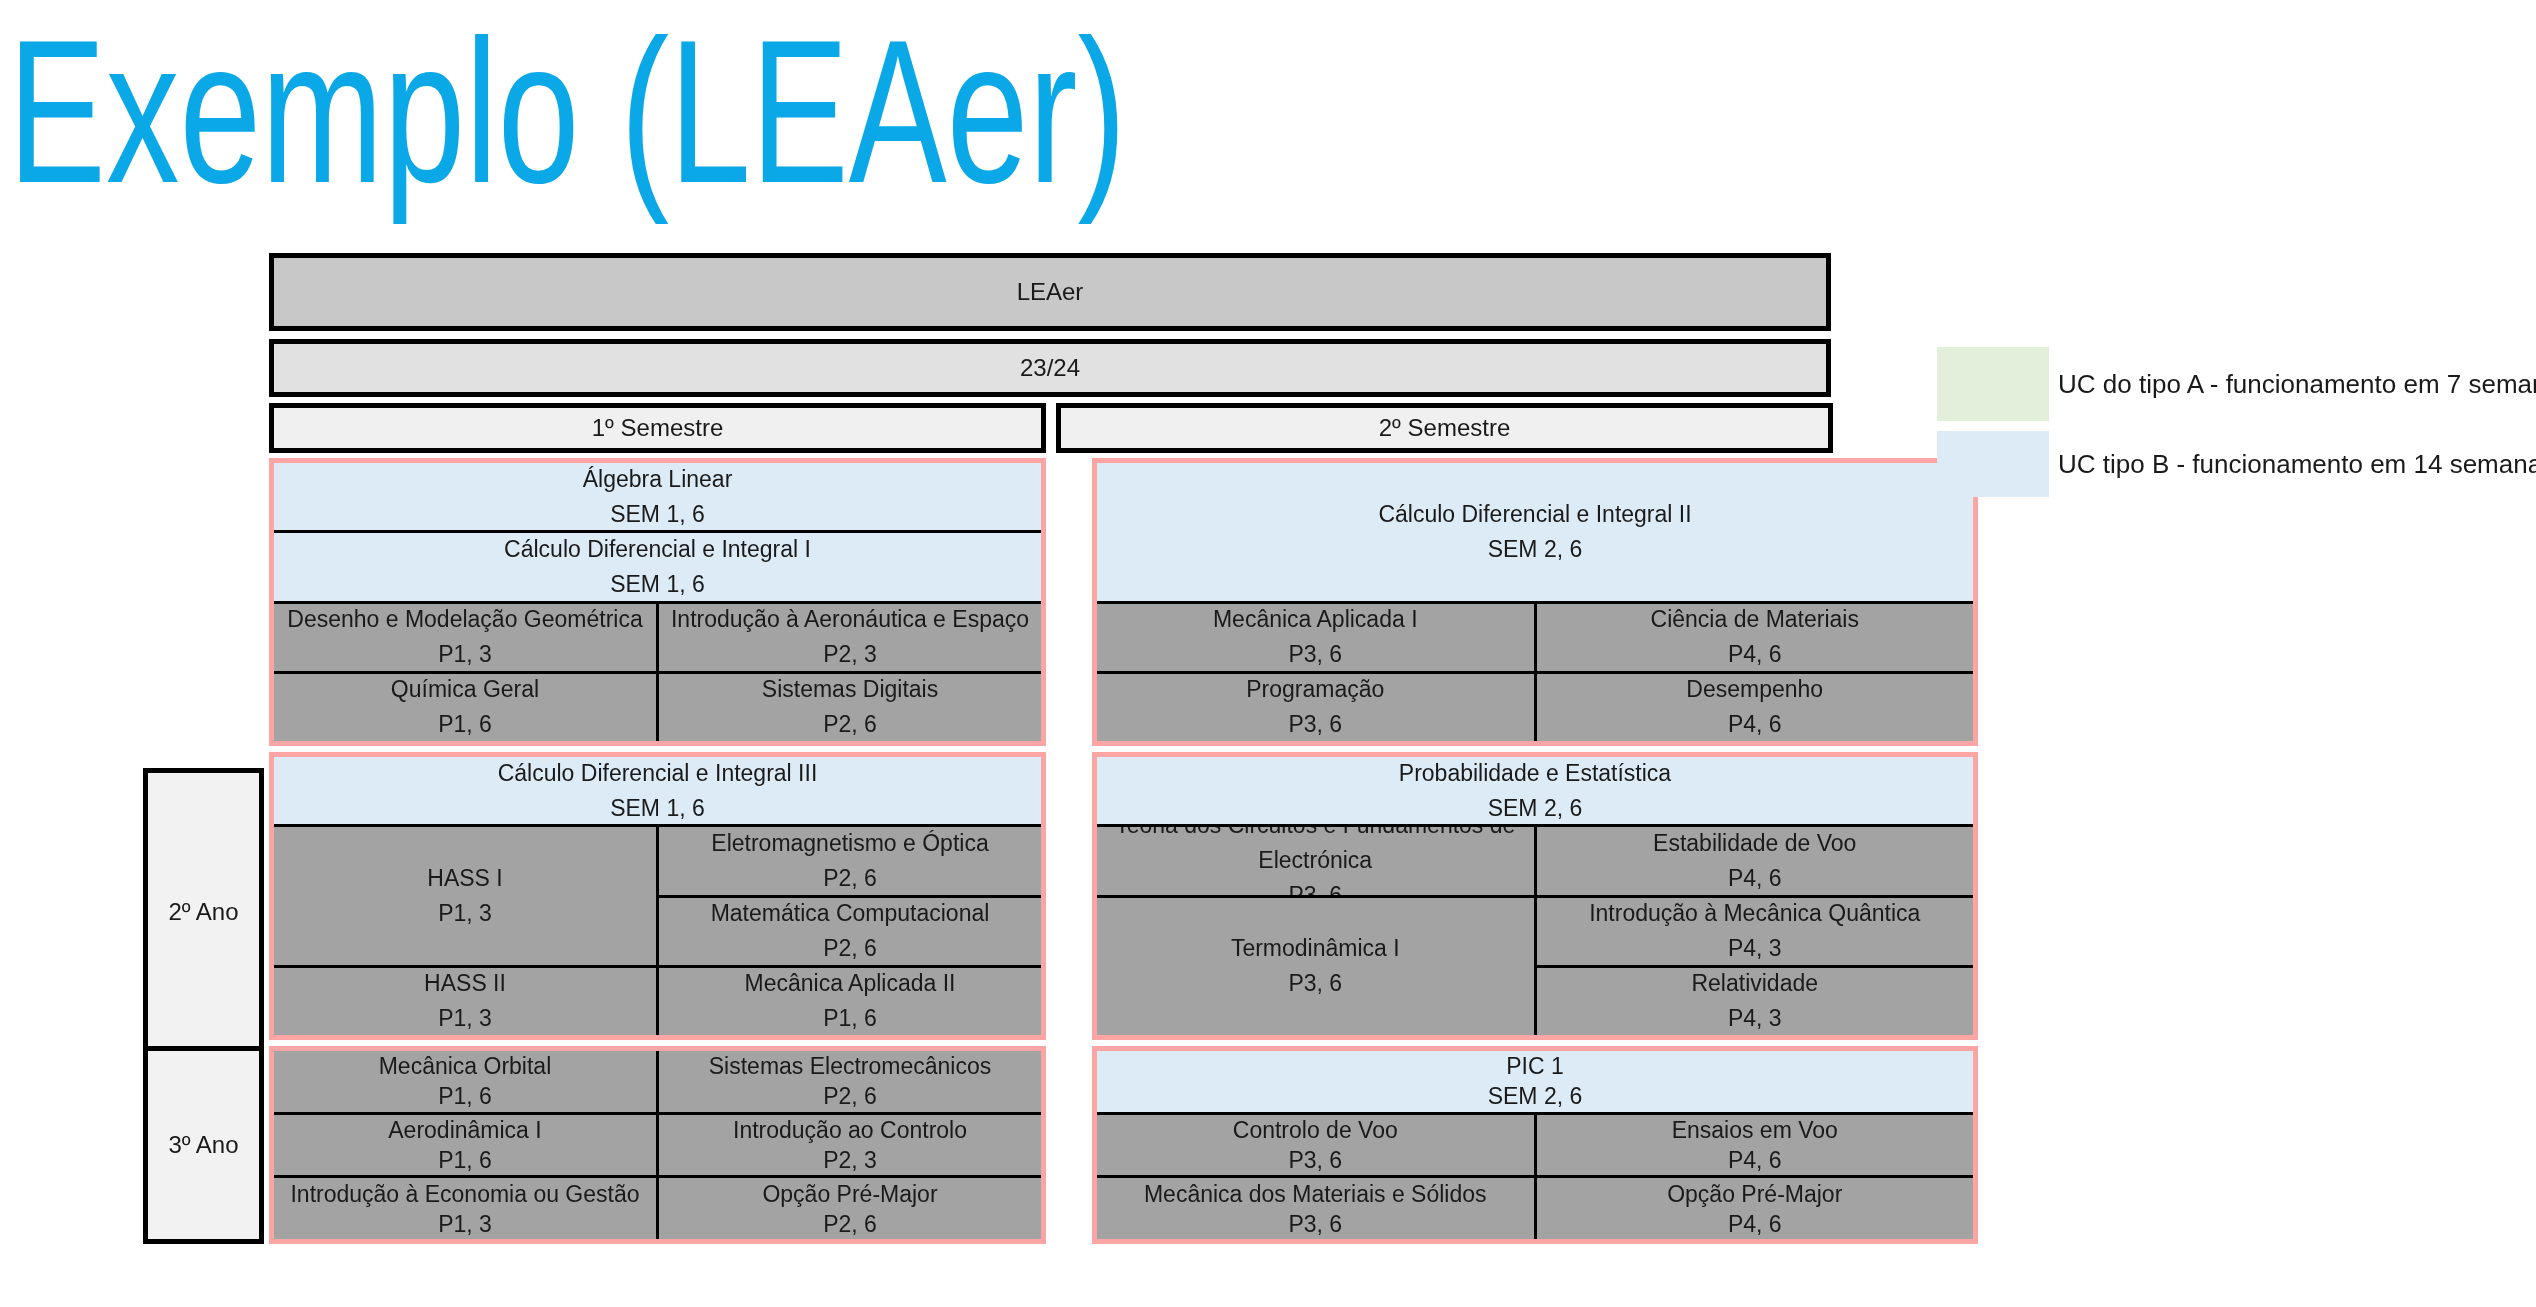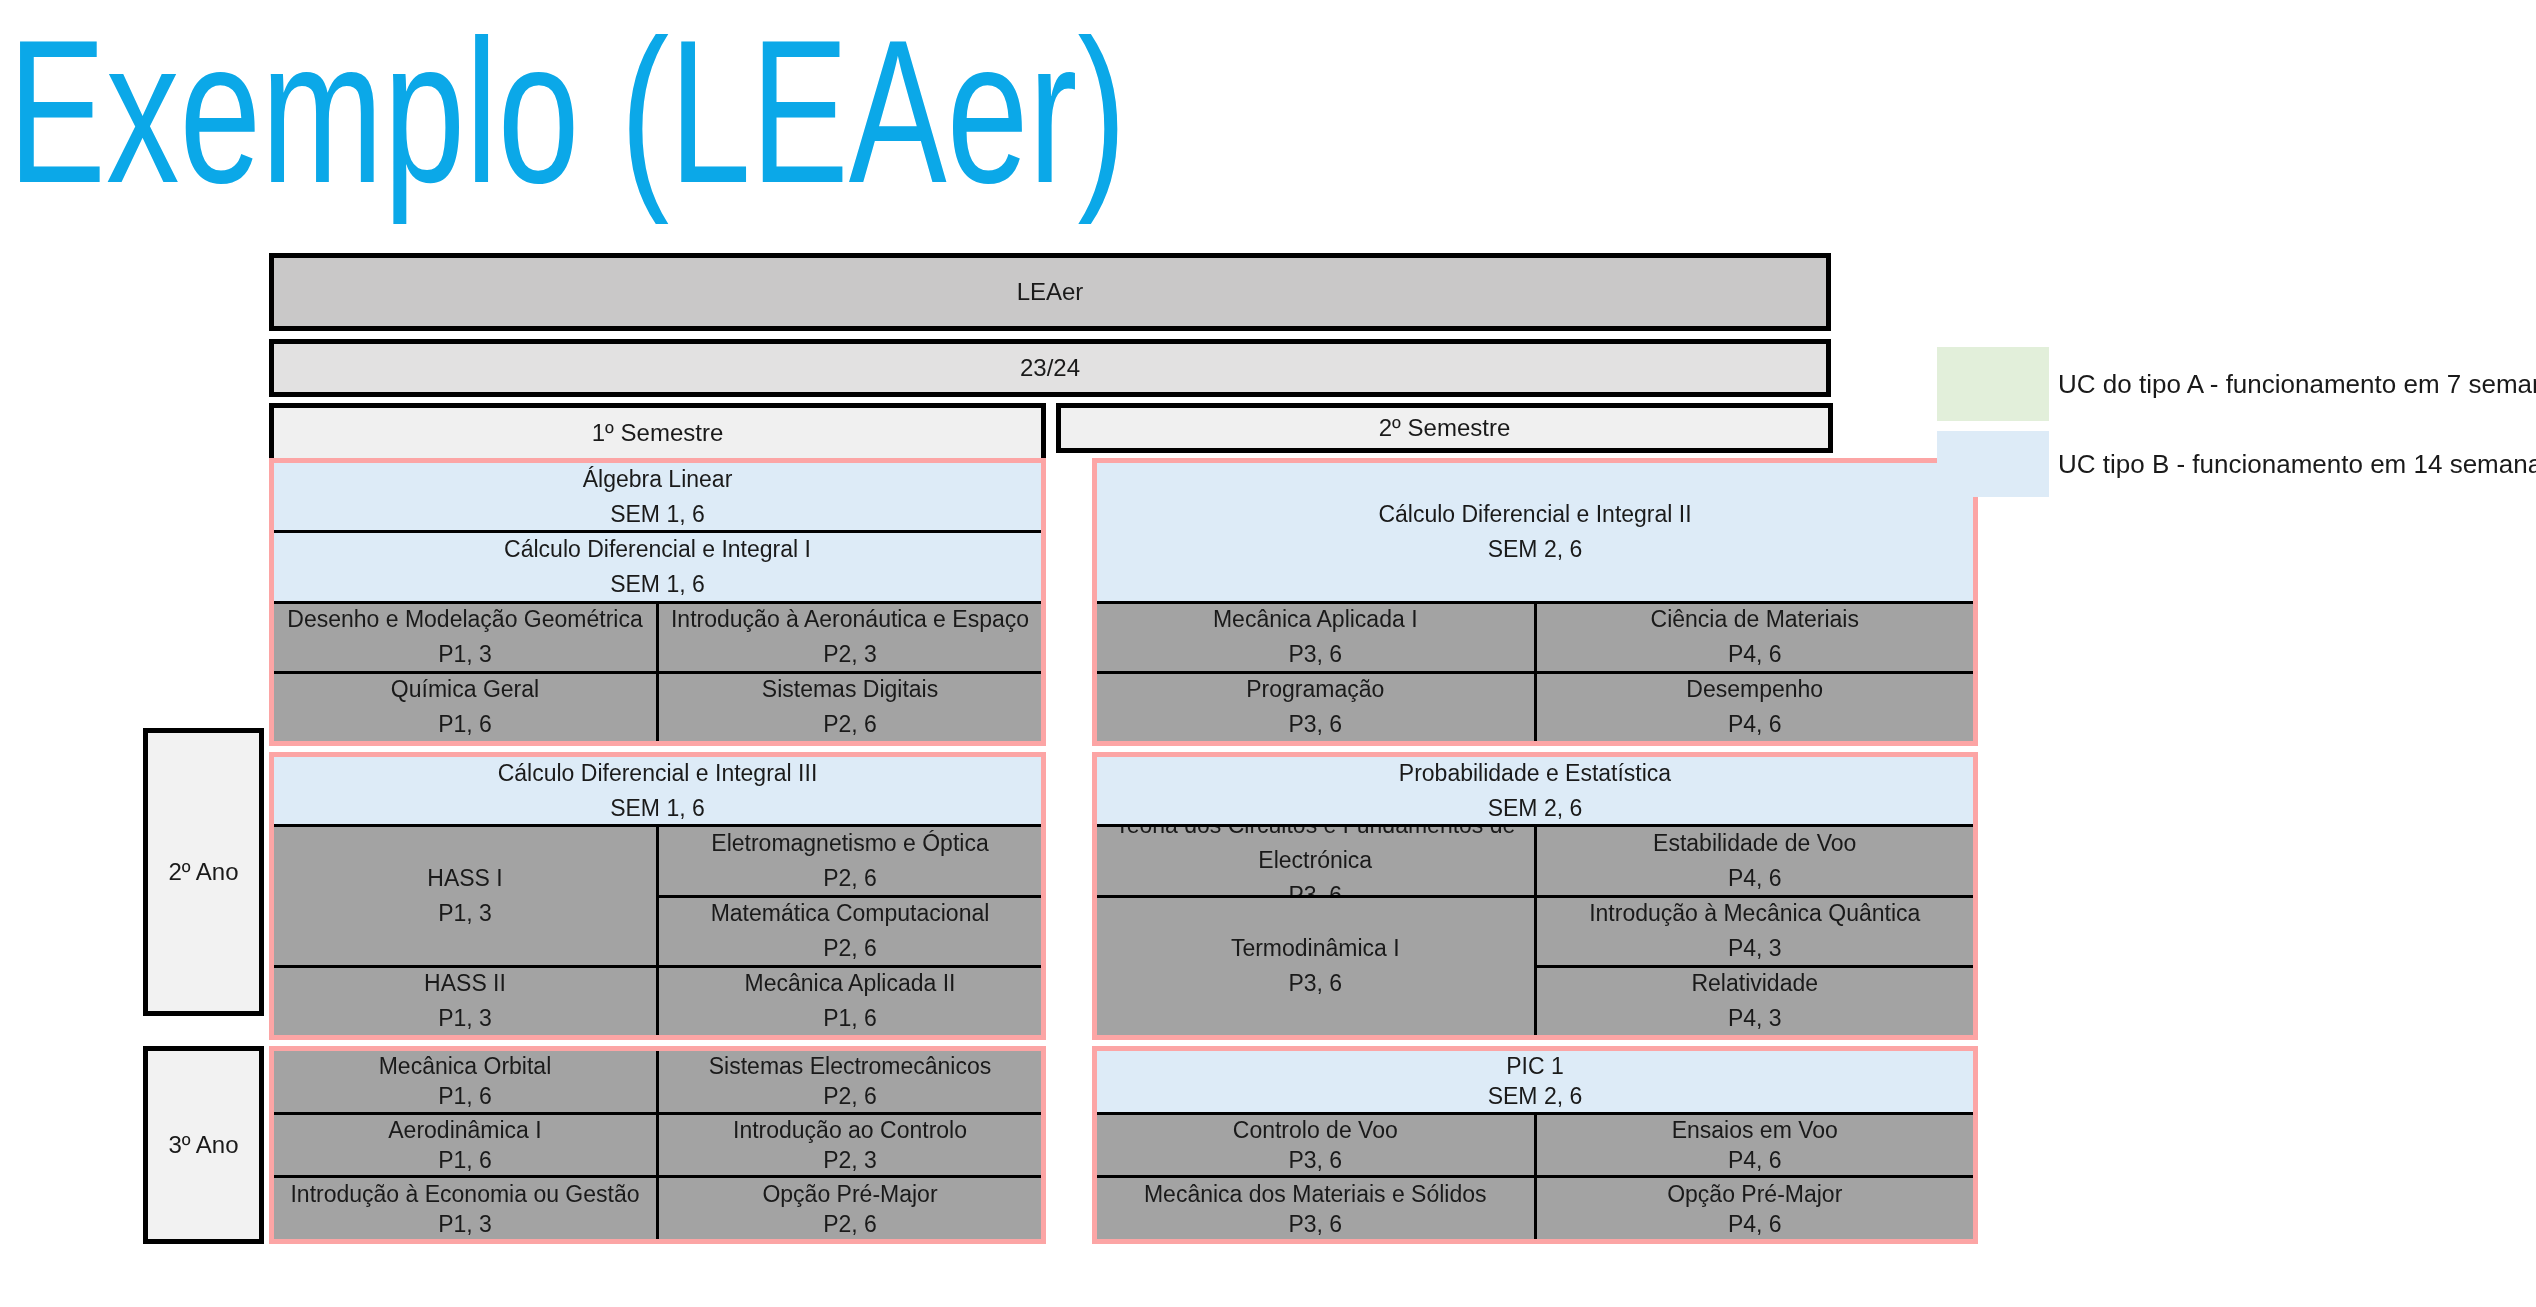--- a/index.html
+++ b/index.html
@@ -14,30 +14,30 @@
     transform:scaleX(0.72);transform-origin:0 0;font-weight:400;
   }
   
   .bar{
     position:absolute;box-sizing:border-box;border:5px solid #000;
     display:flex;align-items:center;justify-content:center;
     font-size:24px;text-align:center;
   }
   .bar-program{left:269px;top:253px;width:1562px;height:78px;background:#c9c8c8;}
   .bar-edition{left:269px;top:339px;width:1562px;height:58px;background:#e2e1e1;}
-  .bar-sem1{left:269px;top:403px;width:777px;height:60px;background:#f0f0f0;}
+  .bar-sem1{left:269px;top:403px;width:777px;height:50px;background:#f0f0f0;}
   .bar-sem2{left:1056px;top:403px;width:777px;height:50px;background:#f0f0f0;}
   
   .yearbox{
     position:absolute;left:143px;width:121px;box-sizing:border-box;
     border:5px solid #000;background:#f2f2f2;
     display:flex;align-items:center;justify-content:center;font-size:24px;
   }
   .yearbox.y1{top:458px;height:288px;}
-  .yearbox.y2{top:728px;height:288px;}
+  .yearbox.y2{top:768px;height:288px;}
   .yearbox.y3{top:1046px;height:198px;}
   
   .grid{
     position:absolute;box-sizing:border-box;display:grid;
     grid-template-columns:1fr 1fr;gap:3px;background:#000;border:5px solid #fca5a5;
   }
   .grid.s1{left:269px;width:777px;}
   .grid.s2{left:1092px;width:886px;}
   .grid.ry1{top:458px;height:288px;grid-template-rows:repeat(4,1fr);}
   .grid.ry2{top:752px;height:288px;grid-template-rows:repeat(4,1fr);}

